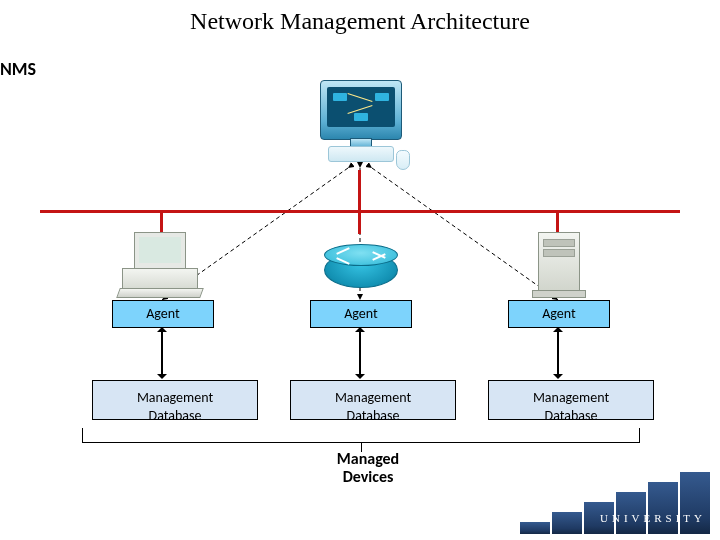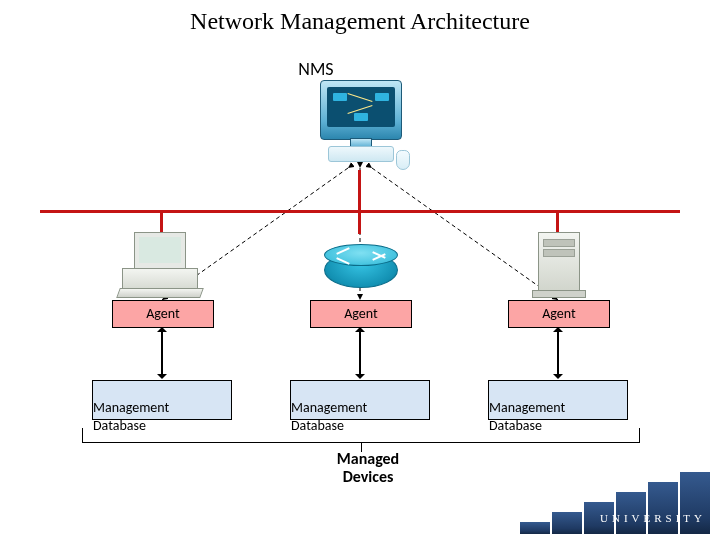--- a/index.html
+++ b/index.html
@@ -1,17 +1,17 @@
 <!DOCTYPE html>
 <html><head>
 <meta charset="utf-8">
 <style>
   html,body{margin:0;padding:0;width:720px;height:540px;background:#fff;font-family:"Times New Roman",serif;overflow:hidden;position:relative}
   .title{position:absolute;top:8px;left:0;width:720px;text-align:center;font-size:24px;color:#000}
-  .nms-label{position:absolute;top:58px;left:0;width:632px;text-align:center;font-weight:normal;font-size:18px;font-family:Calibri,Arial,sans-serif}
+  .nms-label{position:absolute;top:58px;left:0;width:632px;text-align:left;font-weight:bold;font-size:18px;font-family:Calibri,Arial,sans-serif}
   
   .nms{position:absolute;top:80px;left:310px;width:100px;height:88px}
   .nms .monitor{position:absolute;top:0;left:10px;width:80px;height:58px;background:linear-gradient(#bfe6f5,#5db0d4 70%,#2c86ae);border:1px solid #1d5a78;border-radius:4px}
   .nms .screen{position:absolute;top:6px;left:6px;right:6px;bottom:12px;background:#0b4f70;border-radius:2px}
   .nms .screen .mini{position:absolute;width:14px;height:8px;background:#2fb3e0;border-radius:1px}
   .nms .screen .mini.m1{top:6px;left:6px}
   .nms .screen .mini.m2{top:6px;right:6px}
   .nms .screen .mini.m3{bottom:6px;left:50%;margin-left:-7px}
   .nms .screen .link{position:absolute;background:#ffe98a;height:1px}
   .nms .screen .l1{top:10px;left:20px;width:26px;transform:rotate(18deg)}
@@ -45,22 +45,22 @@
   .router .a2{top:22px;left:92px;width:14px;transform:rotate(25deg)}
   .router .a3{top:28px;left:56px;width:14px;transform:rotate(25deg)}
   .router .a4{top:24px;left:92px;width:14px;transform:rotate(-25deg)}
   
   .srv .body{position:absolute;top:0;left:60px;width:40px;height:58px;background:linear-gradient(#f3f5f1,#d1d5cc);border:1px solid #8b9487}
   .srv .body::before{content:"";position:absolute;top:6px;left:4px;right:4px;height:6px;background:#bfc3ba;border:1px solid #9aa096}
   .srv .body::after{content:"";position:absolute;top:16px;left:4px;right:4px;height:6px;background:#bfc3ba;border:1px solid #9aa096}
   .srv .foot{position:absolute;top:58px;left:54px;width:52px;height:6px;background:#cfd2cb;border:1px solid #8b9487}
   
   .colframe{position:absolute;top:-4px;left:-6px;width:172px;height:198px;border:1px solid #000;box-sizing:border-box;z-index:-1}
-  .agentbox{position:absolute;top:68px;left:30px;width:100px;height:26px;background:#fca5a5;border:1px solid #000;text-align:center;font:14px Calibri,Arial,sans-serif;line-height:26px}
-  .dbbox{position:absolute;top:148px;left:10px;width:140px;height:40px;background:#d7e5f4;border:1px solid #000;text-align:left;font:14px/18px Calibri,Arial,sans-serif;padding-top:18px;box-sizing:border-box}
+  .agentbox{position:absolute;top:68px;left:30px;width:100px;height:26px;background:#7dd3fc;border:1px solid #000;text-align:center;font:14px Calibri,Arial,sans-serif;line-height:26px}
+  .dbbox{position:absolute;top:148px;left:10px;width:166px;height:40px;background:#d7e5f4;border:1px solid #000;text-align:center;font:14px/18px Calibri,Arial,sans-serif;padding-top:8px;box-sizing:border-box}
   
   .v-arrow{position:absolute;left:79px;top:96px;width:2px;height:50px;background:#000}
   .v-arrow::before,.v-arrow::after{content:"";position:absolute;left:-4px;border:5px solid transparent}
   .v-arrow::before{top:-6px;border-bottom-color:#000}
   .v-arrow::after{bottom:-6px;border-top-color:#000}
   
   .brace{position:absolute;top:428px;left:82px;width:556px;height:14px;border:1px solid #000;border-top:none}
   .brace .stem{position:absolute;top:14px;left:50%;width:1px;height:10px;background:#000}
   .managed-label{position:absolute;top:450px;left:8px;width:720px;text-align:center;font:bold 16px/18px Calibri,Arial,sans-serif}
   

